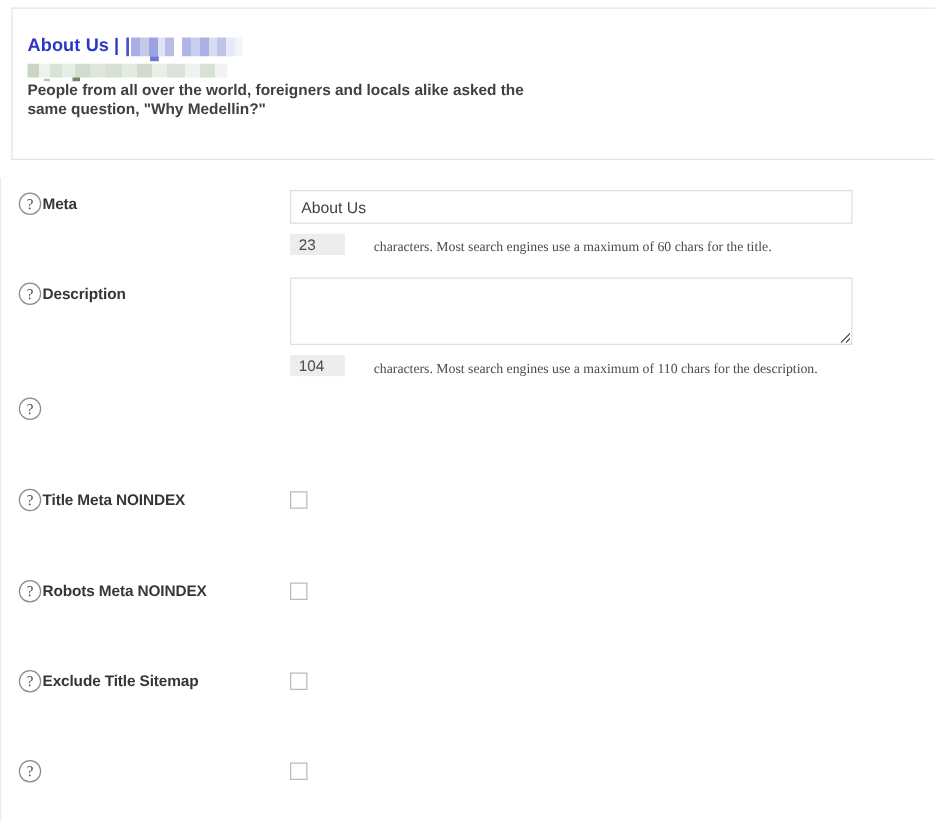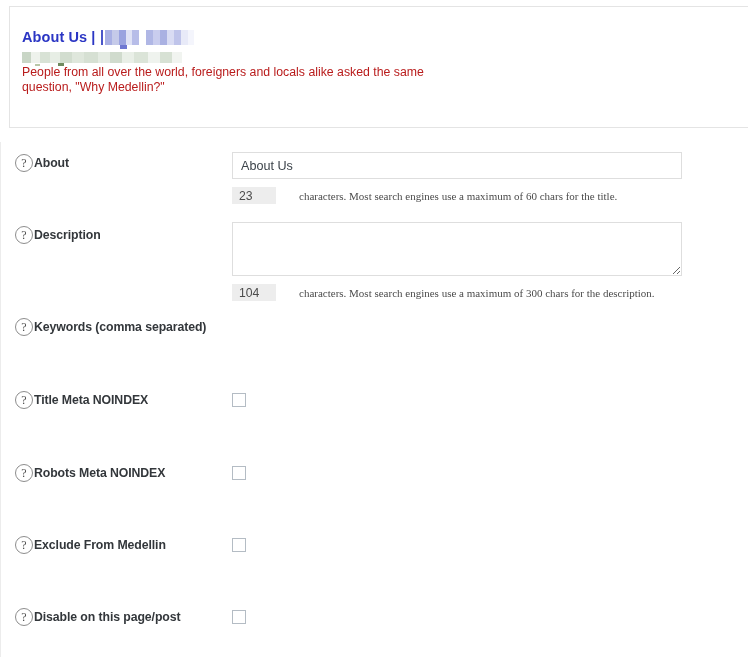--- a/index.html
+++ b/index.html
@@ -122,23 +122,24 @@
     position: absolute;
     left: 13px;
     bottom: -3px;
     width: 5px;
     height: 2px;
     background: #b9c7a8;
   }
   .snippet-desc {
     font-size: 12.3px;
     line-height: 15px;
-    color: #b91c1c;
+    color: #404040;
     margin-top: 2px;
     max-width: 420px;
+    font-weight: bold;
   }
 
   
   #form {
     position: absolute;
     left: 0;
     top: 142px;
     width: 748px;
     border-left: 1px solid #ececec;
     box-sizing: border-box;
@@ -211,21 +212,21 @@
     color: #3c434a;
     padding: 5px 8px;
     outline: none;
     resize: both;
     border-radius: 0;
     display: block;
   }
 
   .counter-row {
     display: flex;
-    align-items: center;
+    align-items: flex-end;
     margin-top: 8px;
   }
   .counter-box {
     width: 44px;
     height: 17px;
     background: #ededed;
     border: none;
     font-family: "Liberation Sans", sans-serif;
     font-size: 12.2px;
     color: #4b4b4b;
@@ -268,49 +269,48 @@
 
     <div class="snippet-desc">People from all over the world, foreigners and locals alike asked the same question, "Why Medellin?"</div>
   </div>
 </div>
 
 <div id="form">
 
   <div class="row" style="height:72px;">
     <div class="label-cell" style="top:12px;">
       <span class="help-icon">?</span>
-      <span class="field-label">About</span>
+      <span class="field-label">Meta</span>
     </div>
     <div class="field-cell" style="top:10px;">
       <input class="text-input" id="title-input" type="text" value="About Us" style="">
       <div class="counter-row">
         <input class="counter-box" type="text" readonly="" value="23" style="">
         <span class="counter-text">characters. Most search engines use a maximum of 60 chars for the title.</span>
       </div>
     </div>
   </div>
 
   <div class="row" style="height:92px;">
     <div class="label-cell" style="top:12px;">
       <span class="help-icon">?</span>
       <span class="field-label">Description</span>
     </div>
     <div class="field-cell" style="top:8px;">
       <textarea class="text-area" id="description-input" style=""></textarea>
       <div class="counter-row">
         <input class="counter-box" type="text" readonly="" value="104" style="">
-        <span class="counter-text">characters. Most search engines use a maximum of 300 chars for the description.</span>
+        <span class="counter-text">characters. Most search engines use a maximum of 110 chars for the description.</span>
       </div>
     </div>
   </div>
 
   <div class="row" style="height:72px;">
     <div class="label-cell" style="top:12px;">
       <span class="help-icon">?</span>
-      <span class="field-label">Keywords (comma separated)</span>
     </div>
   </div>
 
   <div class="row" style="height:72px;">
     <div class="label-cell" style="top:13px;">
       <span class="help-icon">?</span>
       <span class="field-label">Title Meta NOINDEX</span>
     </div>
     <div class="field-cell" style="top:15px;">
       <span class="checkbox"></span>
@@ -323,30 +323,29 @@
       <span class="field-label">Robots Meta NOINDEX</span>
     </div>
     <div class="field-cell" style="top:16px;">
       <span class="checkbox"></span>
     </div>
   </div>
 
   <div class="row" style="height:72px;">
     <div class="label-cell" style="top:14px;">
       <span class="help-icon">?</span>
-      <span class="field-label">Exclude From Medellin</span>
+      <span class="field-label">Exclude Title Sitemap</span>
     </div>
     <div class="field-cell" style="top:16px;">
       <span class="checkbox"></span>
     </div>
   </div>
 
   <div class="row" style="height:72px;">
     <div class="label-cell" style="top:14px;">
       <span class="help-icon">?</span>
-      <span class="field-label">Disable on this page/post</span>
     </div>
     <div class="field-cell" style="top:16px;">
       <span class="checkbox"></span>
     </div>
   </div>
 
 </div>
 
 </body></html>

